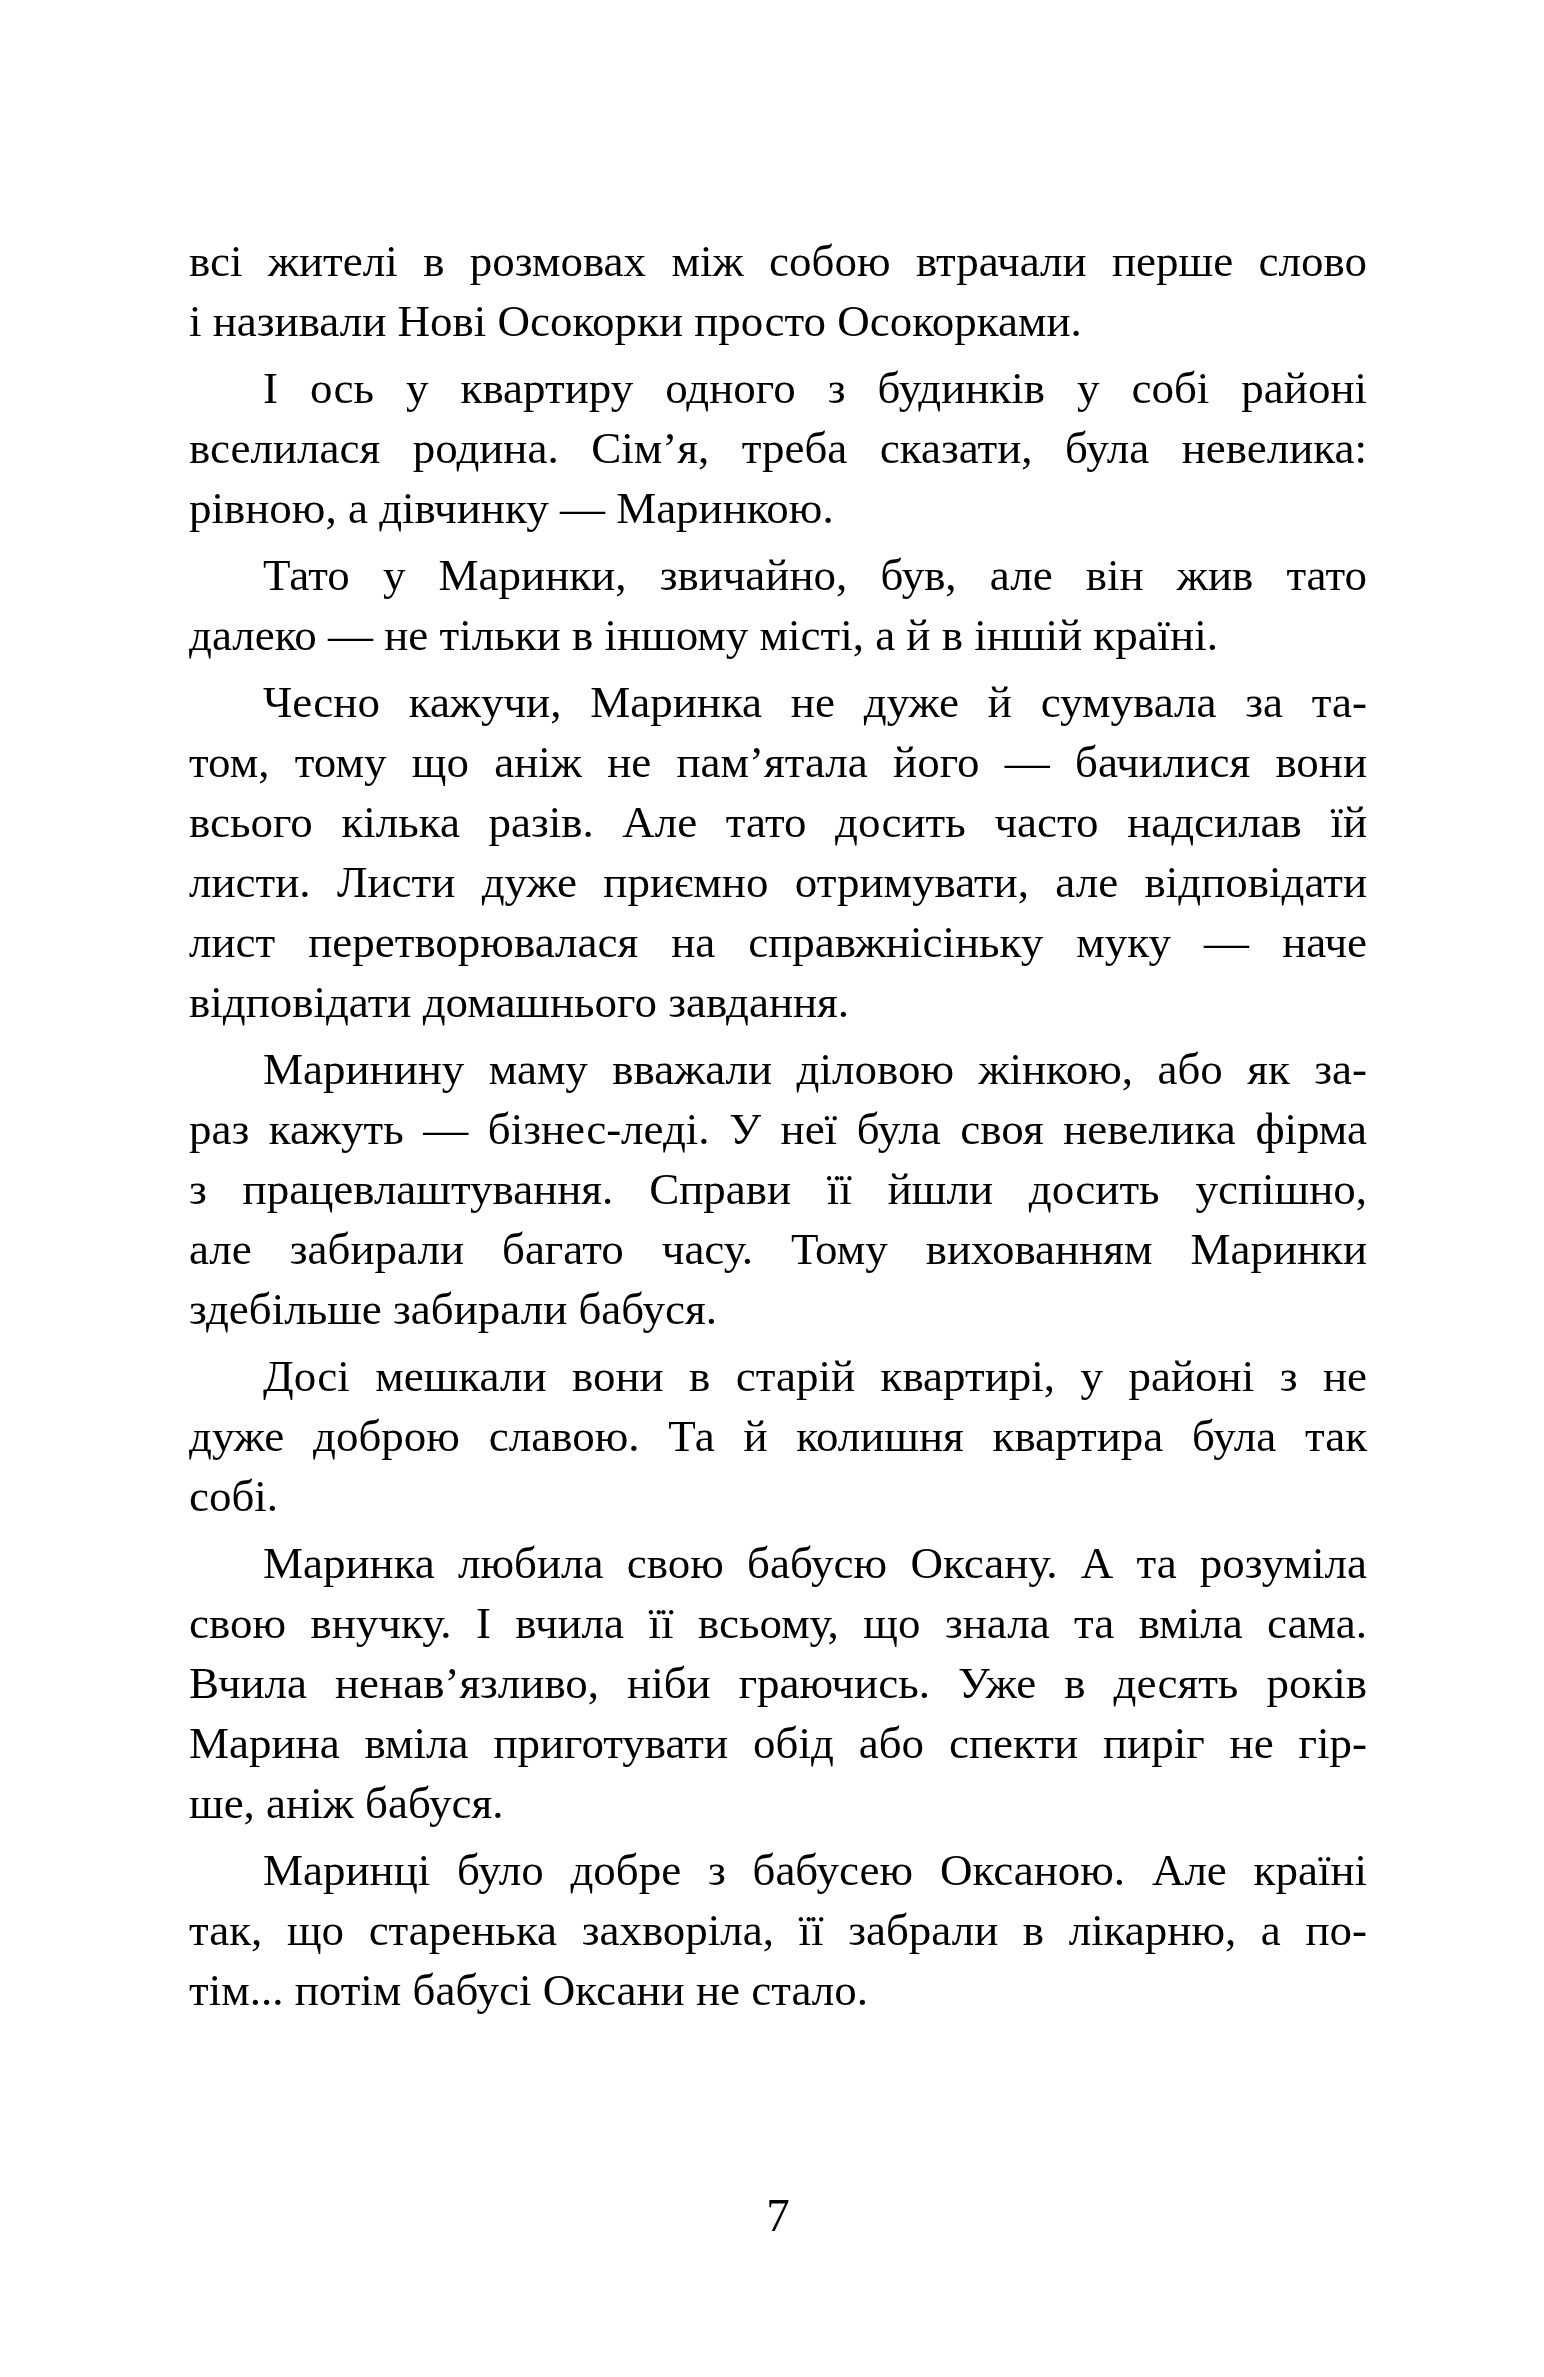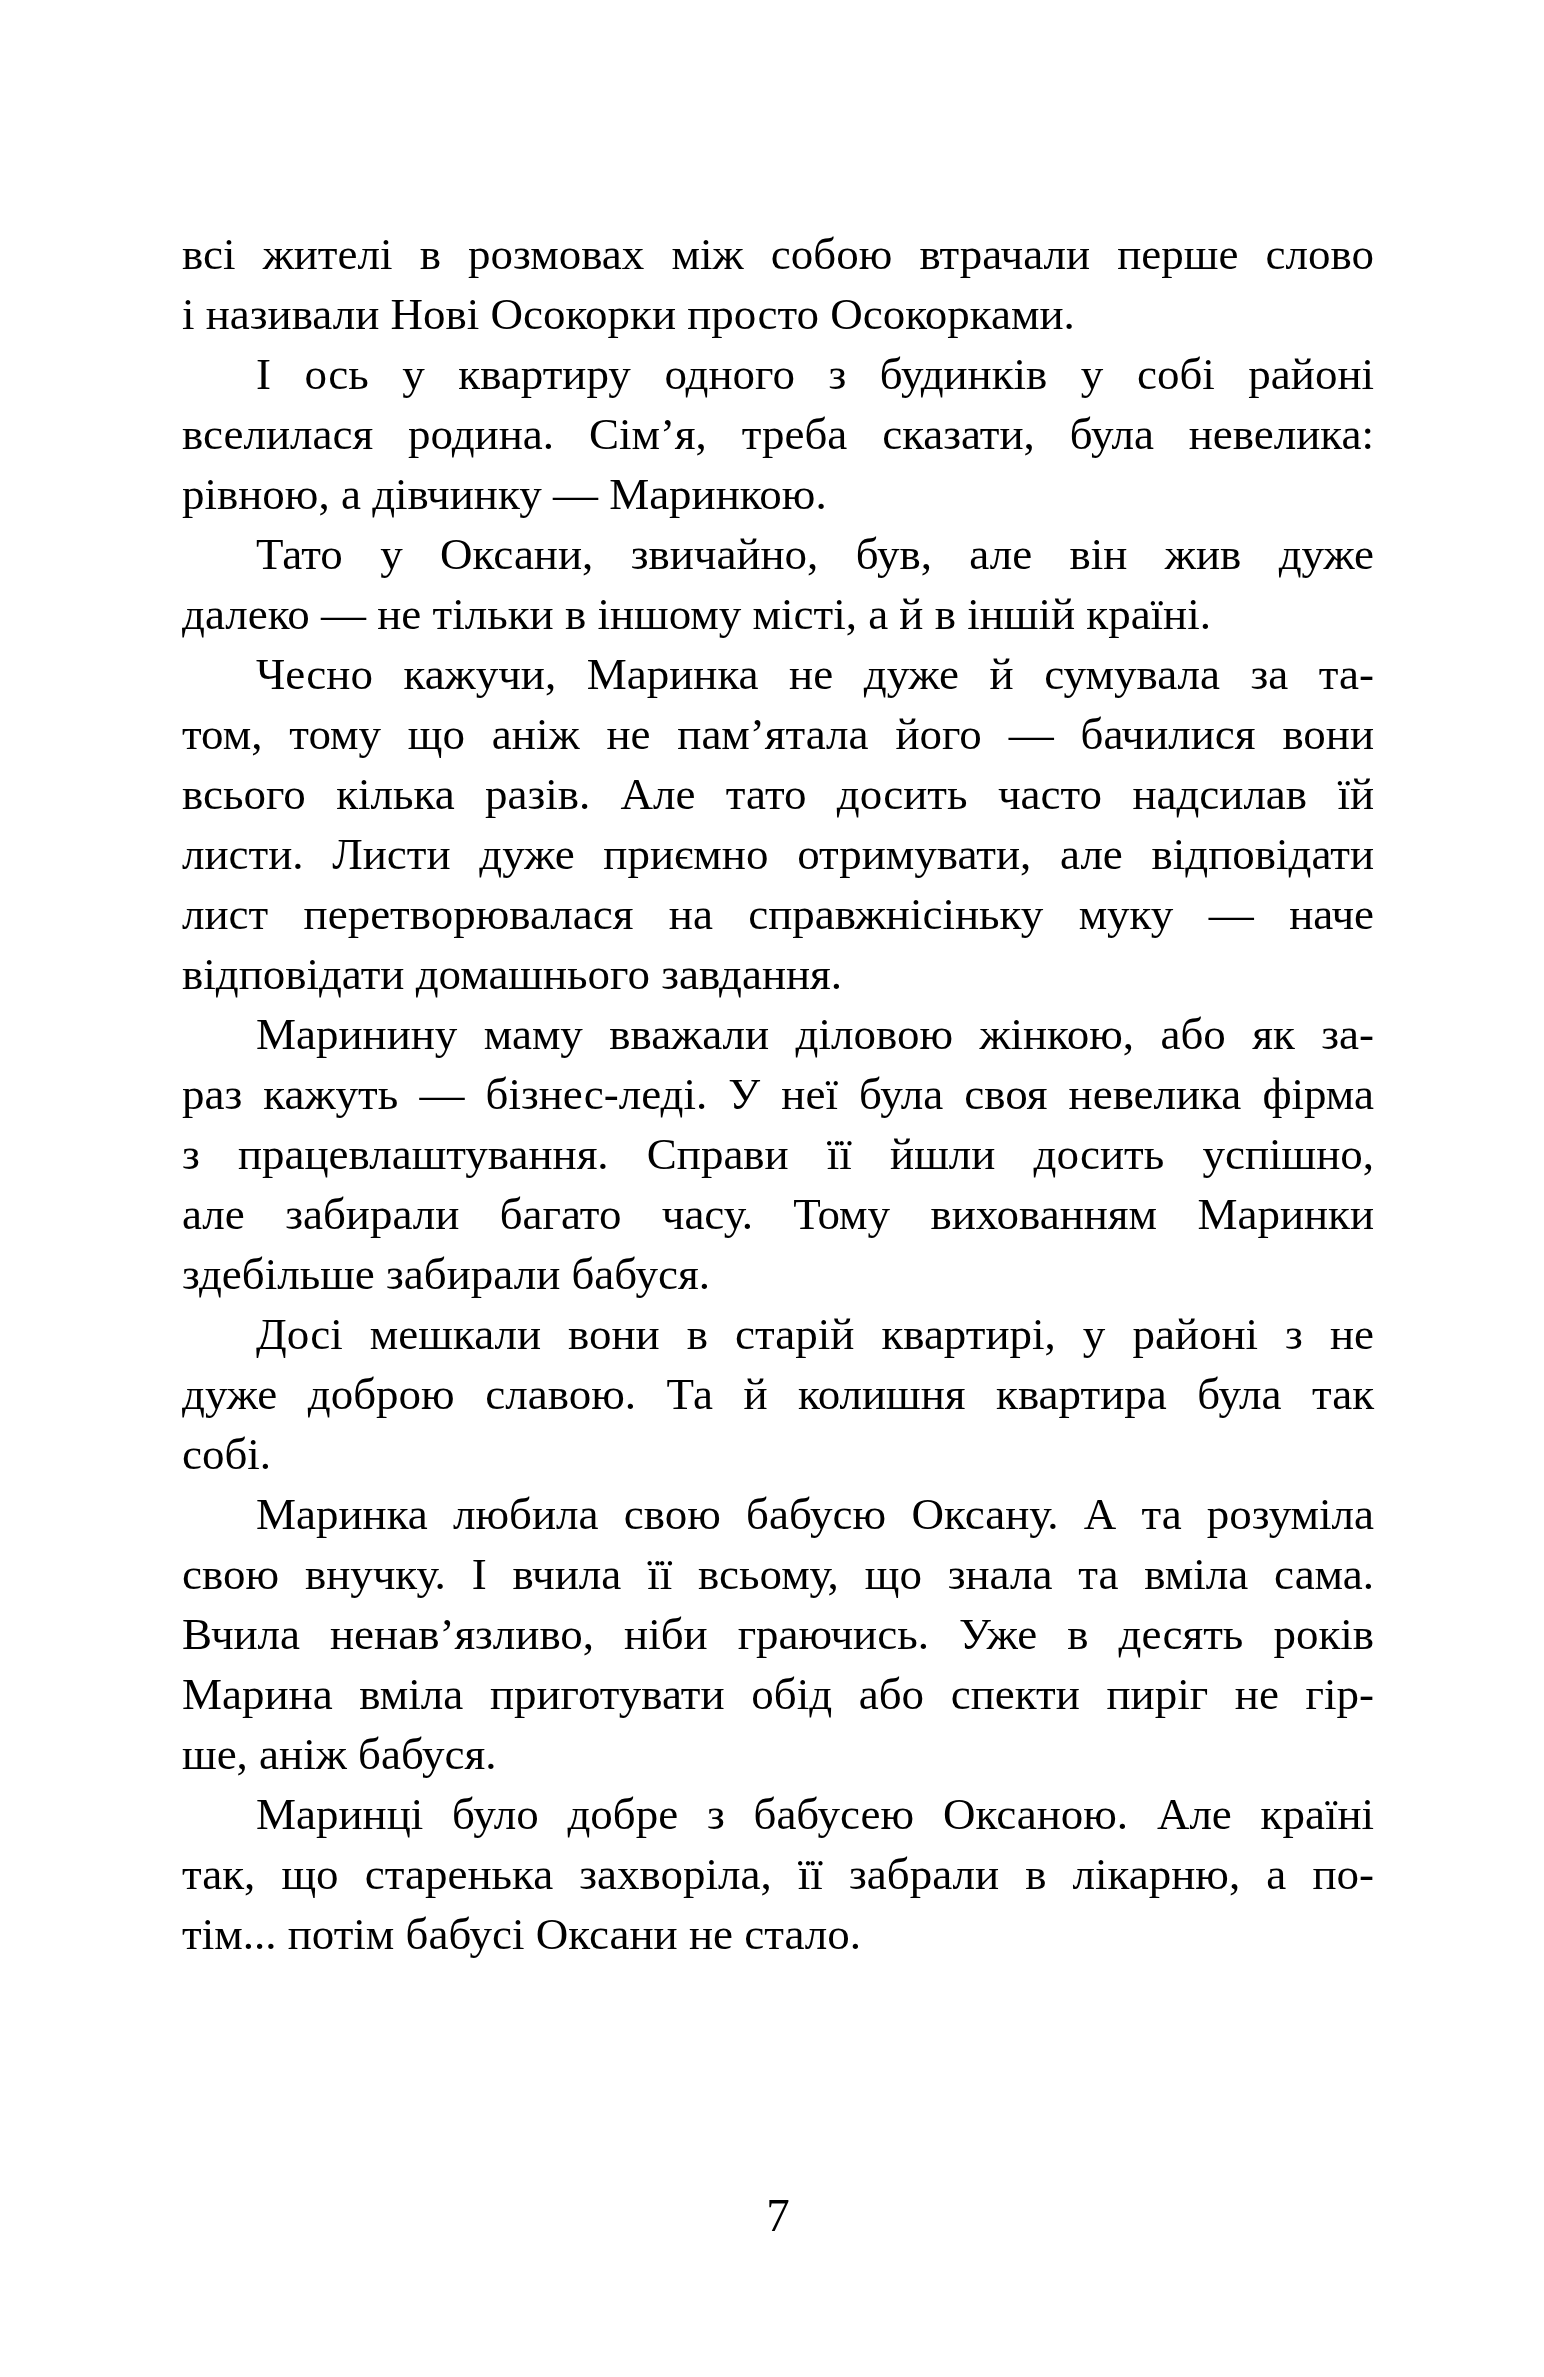--- a/index.html
+++ b/index.html
@@ -17,21 +17,21 @@
   .text-block {
     position: absolute;
     left: 182px;
     top: 224px;
     width: 1192px;
     font-family: "Liberation Serif", "DejaVu Serif", serif;
     font-size: 45px;
     line-height: 60px;
     color: #000000;
   }
-  .paragraph { margin: 0; padding: 0; }
+  .paragraph { margin: 7px; padding: 0; }
   .line {
     text-align: justify;
     text-align-last: justify;
   }
   .line.last {
     text-align-last: left;
   }
   .line.ind {
     text-indent: 74px;
   }
@@ -59,21 +59,21 @@
       <div class="line last">і називали Нові Осокорки просто Осокорками.</div>
     </div>
 
     <div class="paragraph">
       <div class="line ind">І ось у квартиру одного з будинків у собі районі</div>
       <div class="line">вселилася родина. Сім’я, треба сказати, була невелика:</div>
       <div class="line last">рівною, а дівчинку — Маринкою.</div>
     </div>
 
     <div class="paragraph">
-      <div class="line ind">Тато у Оксани, звичайно, був, але він жив дуже</div>
+      <div class="line ind">Тато у Маринки, звичайно, був, але він жив тато</div>
       <div class="line last">далеко — не тільки в іншому місті, а й в іншій країні.</div>
     </div>
 
     <div class="paragraph">
       <div class="line ind">Чесно кажучи, Маринка не дуже й сумувала за та-</div>
       <div class="line">том, тому що аніж не пам’ятала його — бачилися вони</div>
       <div class="line">всього кілька разів. Але тато досить часто надсилав їй</div>
       <div class="line">листи. Листи дуже приємно отримувати, але відповідати</div>
       <div class="line">лист перетворювалася на справжнісіньку муку — наче</div>
       <div class="line last">відповідати домашнього завдання.</div>

